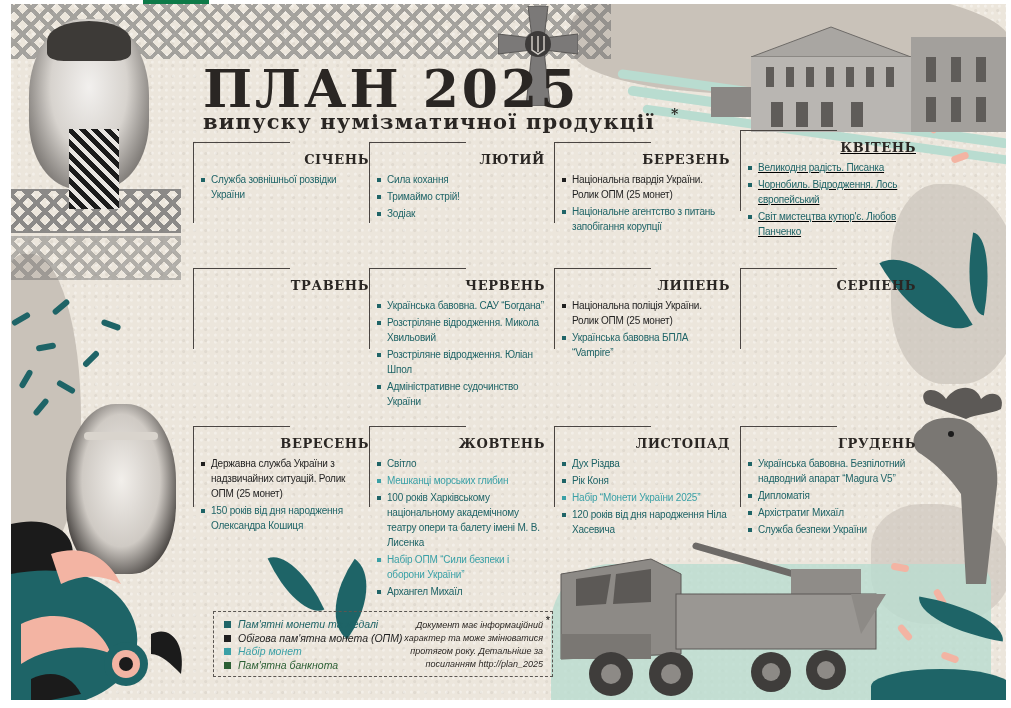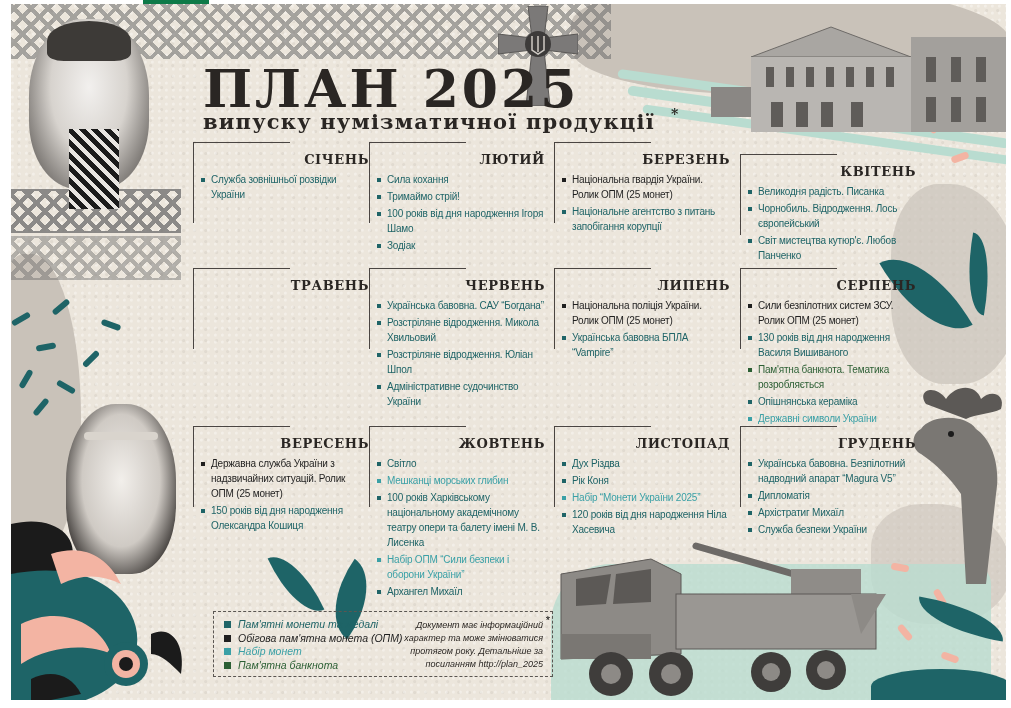--- a/index.html
+++ b/index.html
@@ -197,33 +197,32 @@
         <ul>
           <li class="c-comm">Служба зовнішньої розвідки України</li>
         </ul>
       </div>
       <div class="month" style="left: 358px; top: 148px;">
         <div class="frame"></div>
         <div class="mtitle">ЛЮТИЙ</div>
         <ul>
           <li class="c-comm">Сила кохання</li>
           <li class="c-comm">Тримаймо стрій!</li>
-          <li class="c-comm">100 років від дня народження Ігоря Шамо</li>
           <li class="c-comm">Зодіак</li>
         </ul>
       </div>
       <div class="month" style="left: 543px; top: 148px;">
         <div class="frame"></div>
         <div class="mtitle">БЕРЕЗЕНЬ</div>
         <ul>
           <li class="c-opm">Національна гвардія України. Ролик ОПМ (25 монет)</li>
           <li class="c-comm">Національне агентство з питань запобігання корупції</li>
         </ul>
       </div>
-      <div class="month" style="left: 729px; top: 160px;">
+      <div class="month" style="left: 729px; top: 136px; text-decoration: underline;">
         <div class="frame"></div>
         <div class="mtitle">КВІТЕНЬ</div>
         <ul>
           <li class="c-comm">Великодня радість. Писанка</li>
           <li class="c-comm">Чорнобиль. Відродження. Лось європейський</li>
           <li class="c-comm">Світ мистецтва кутюр'є. Любов Панченко</li>
         </ul>
       </div>
       <div class="month" style="left: 182px; top: 274px;">
         <div class="frame"></div>
@@ -244,27 +243,20 @@
         <div class="frame"></div>
         <div class="mtitle">ЛИПЕНЬ</div>
         <ul>
           <li class="c-opm">Національна поліція України. Ролик ОПМ (25 монет)</li>
           <li class="c-comm">Українська бавовна БПЛА “Vampire”</li>
         </ul>
       </div>
       <div class="month" style="left: 729px; top: 274px;">
         <div class="frame"></div>
         <div class="mtitle">СЕРПЕНЬ</div>
-        <ul>
-          <li class="c-opm">Сили безпілотних систем ЗСУ. Ролик ОПМ (25 монет)</li>
-          <li class="c-comm">130 років від дня народження Василя Вишиваного</li>
-          <li class="c-bank">Пам'ятна банкнота. Тематика розробляється</li>
-          <li class="c-comm">Опішнянська кераміка</li>
-          <li class="c-set">Державні символи України</li>
-        </ul>
       </div>
       <div class="month" style="left: 182px; top: 432px;">
         <div class="frame"></div>
         <div class="mtitle">ВЕРЕСЕНЬ</div>
         <ul>
           <li class="c-opm">Державна служба України з надзвичайних ситуацій. Ролик ОПМ (25 монет)</li>
           <li class="c-comm">150 років від дня народження Олександра Кошиця</li>
         </ul>
       </div>
       <div class="month" style="left: 358px; top: 432px;">

